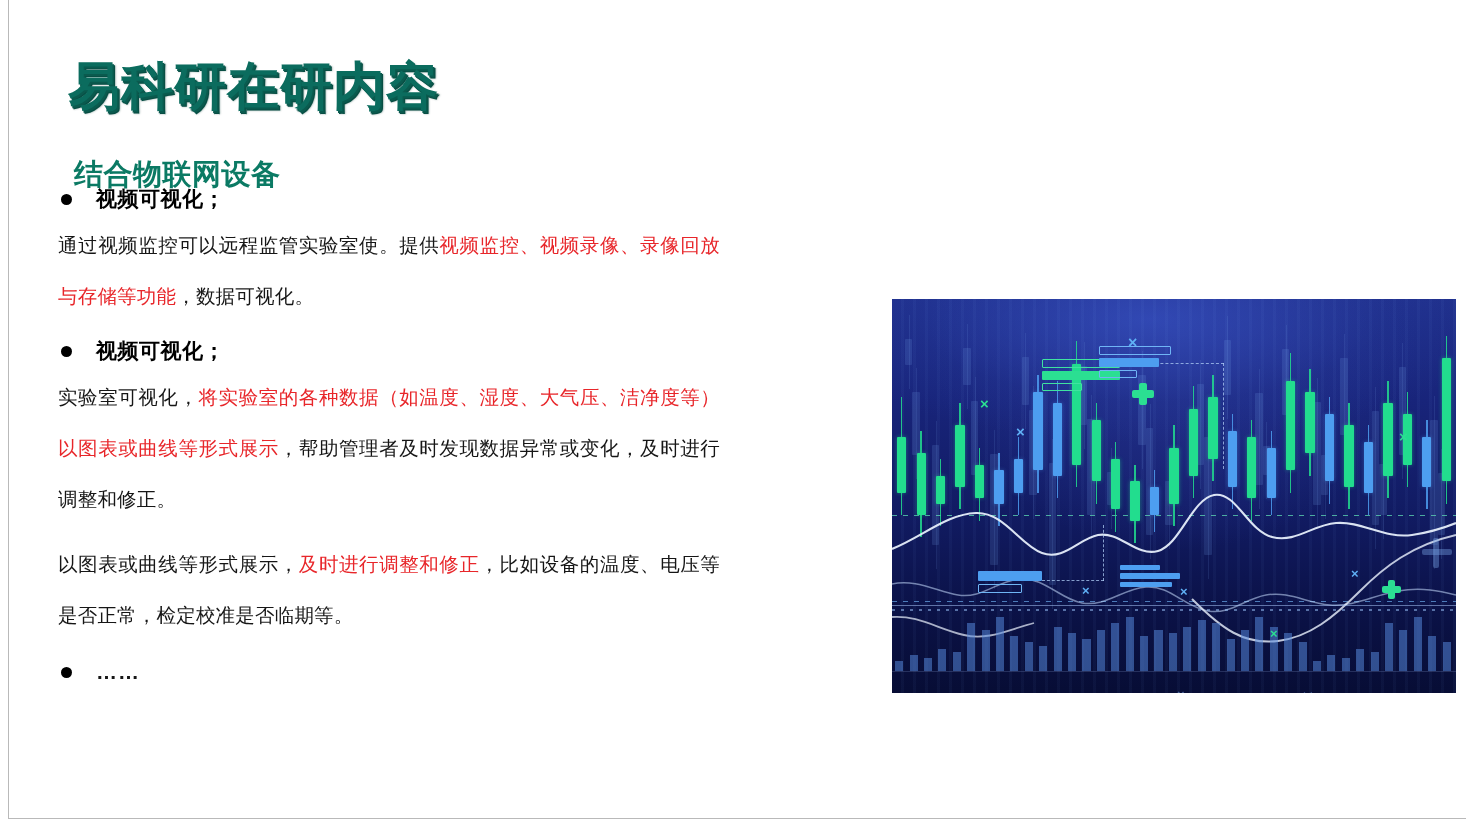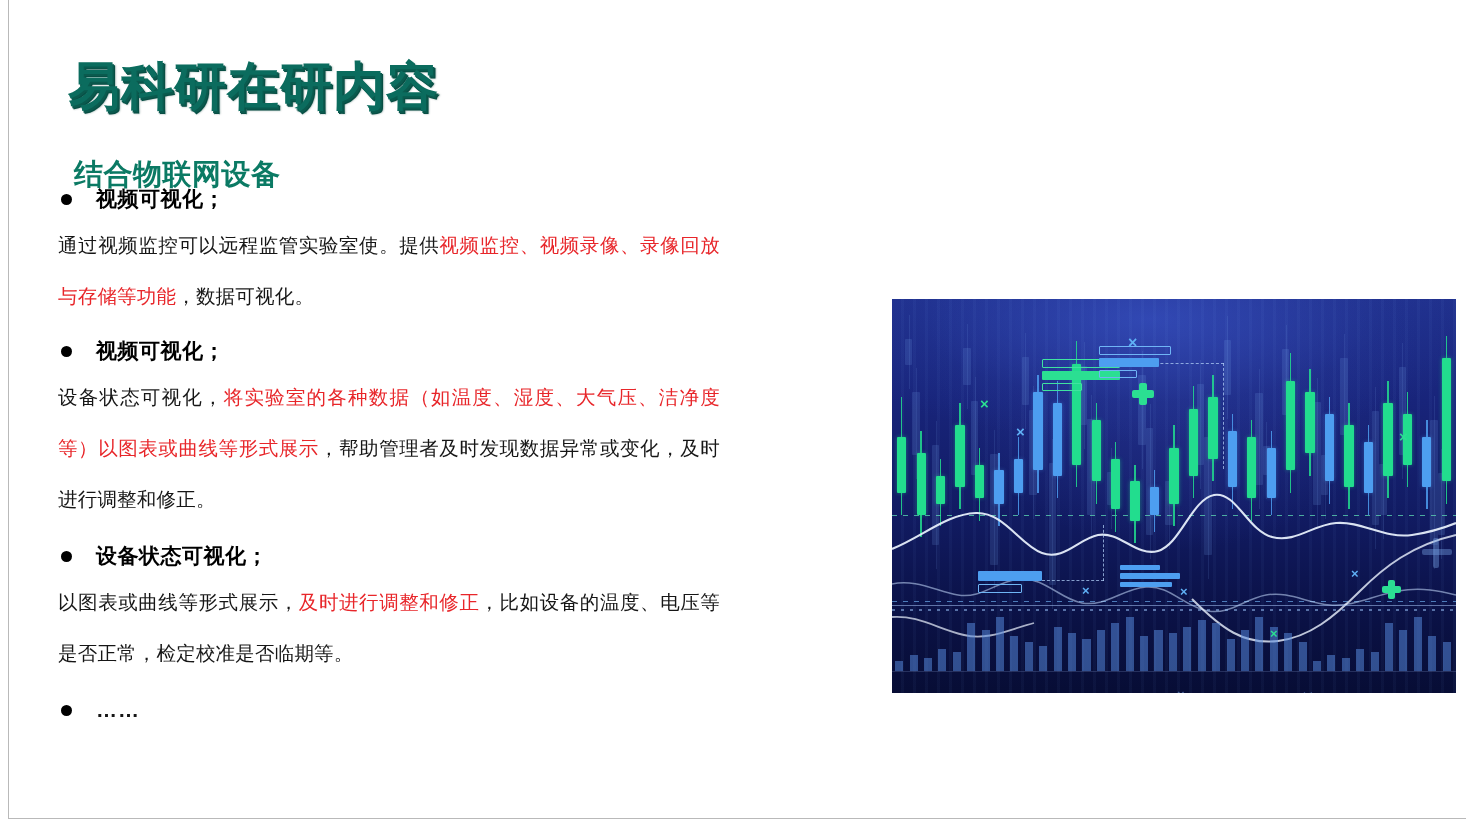--- a/index.html
+++ b/index.html
@@ -250,29 +250,25 @@
       <span>通过视频监控可以远程监管实验室使。提供</span><span class="hi">视频监控、视频录像、录像回放与存储等功能</span><span>，数据可视化。</span>
     </p>
 
     <div class="gap-a"></div>
 
     <div class="bullet-head">
       <span class="bullet-dot"></span>
       <span class="bullet-label">视频可视化；</span>
     </div>
     <p class="para">
-      <span>设备状态可视化，</span><span class="hi">将实验室的各种数据（如温度、湿度、大气压、洁净度等）以图表或曲线等形式展示</span><span>，帮助管理者及时发现数据异常或变化，及时进行调整和修正。</span>
+      <span>实验室可视化，</span><span class="hi">将实验室的各种数据（如温度、湿度、大气压、洁净度等）以图表或曲线等形式展示</span><span>，帮助管理者及时发现数据异常或变化，及时进行调整和修正。</span>
     </p>
 
     <div class="gap-b"></div>
 
-    <div class="bullet-head">
-      <span class="bullet-dot"></span>
-      <span class="bullet-label">设备状态可视化；</span>
-    </div>
     <p class="para">
       <span>以图表或曲线等形式展示，</span><span class="hi">及时进行调整和修正</span><span>，比如设备的温度、电压等是否正常，检定校准是否临期等。</span>
     </p>
 
     <div class="gap-c"></div>
 
     <div class="bullet-head ellipsis-row">
       <span class="bullet-dot"></span>
       <span class="ellipsis-txt">……</span>
     </div>

